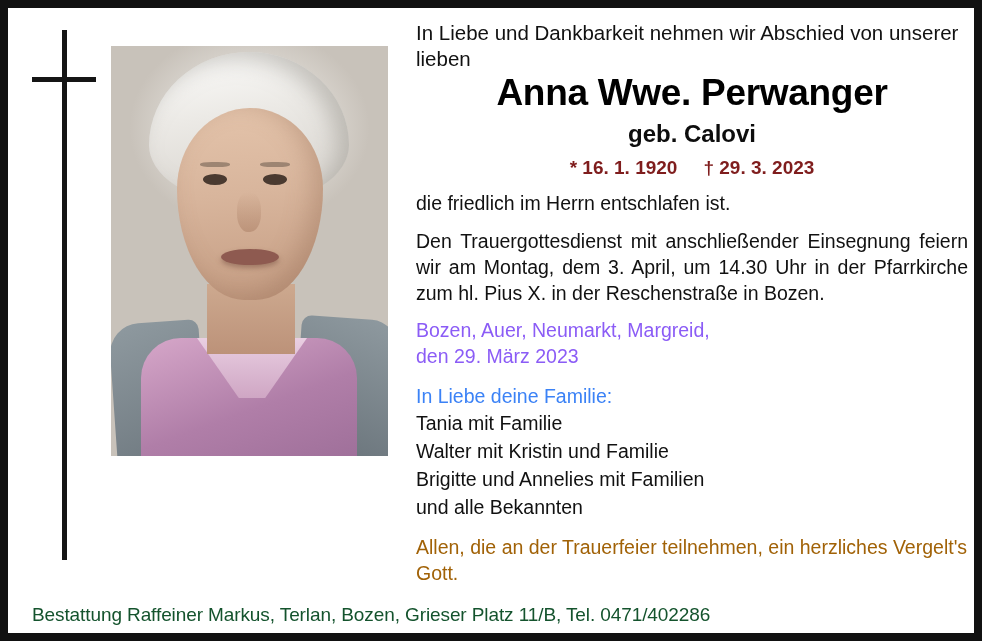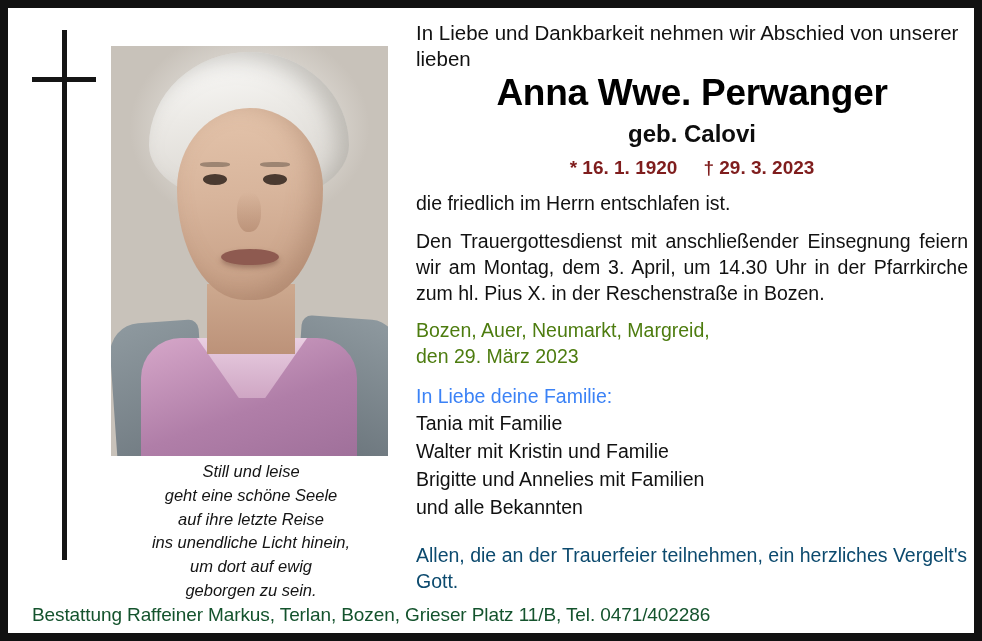--- a/index.html
+++ b/index.html
@@ -222,39 +222,39 @@
     line-height: 1.34;
     color: #111;
     text-align: justify;
     text-justify: inter-word;
   }
   .para.nojust { text-align: left; }
   .block-place {
     margin-top: 12px;
     font-size: 19.5px;
     line-height: 1.32;
-    color: #4d7c0f;
+    color: #8b5cf6;
   }
   .family-head {
     margin-top: 16px;
     font-size: 19.5px;
     color: #3b82f6;
   }
   .family-list {
     margin-top: 2px;
     font-size: 19.5px;
     line-height: 1.42;
     color: #111;
   }
   .family-list b { font-weight: normal; }
   .closing {
-    margin-top: 22px;
+    margin-top: 14px;
     font-size: 19.5px;
     line-height: 1.32;
-    color: #0c4a6e;
+    color: #a16207;
   }
 
   
   .footer {
     position: absolute;
     left: 24px;
     bottom: 7px;
     font-size: 19px;
     color: #14532d;
     letter-spacing: -0.1px;
@@ -284,28 +284,20 @@
           <div class="p-face"></div>
           <div class="p-brow left"></div>
           <div class="p-brow right"></div>
           <div class="p-eye left"></div>
           <div class="p-eye right"></div>
           <div class="p-nose"></div>
           <div class="p-mouth"></div>
         </div>
       </div>
 
-      <div class="verse">
-        <div>Still und leise</div>
-        <div>geht eine schöne Seele</div>
-        <div>auf ihre letzte Reise</div>
-        <div>ins unendliche Licht hinein,</div>
-        <div>um dort auf ewig</div>
-        <div>geborgen zu sein.</div>
-      </div>
     </div>
 
     <div class="right-col">
       <div class="intro">In Liebe und Dankbarkeit nehmen wir Abschied von unserer lieben</div>
       <div class="name">Anna Wwe. Perwanger</div>
       <div class="maiden">geb. Calovi</div>
       <div class="dates">
         <span>* 16. 1. 1920</span><span class="gap"></span><span>† 29. 3. 2023</span>
       </div>
       <div class="para nojust">die friedlich im Herrn entschlafen ist.</div>

